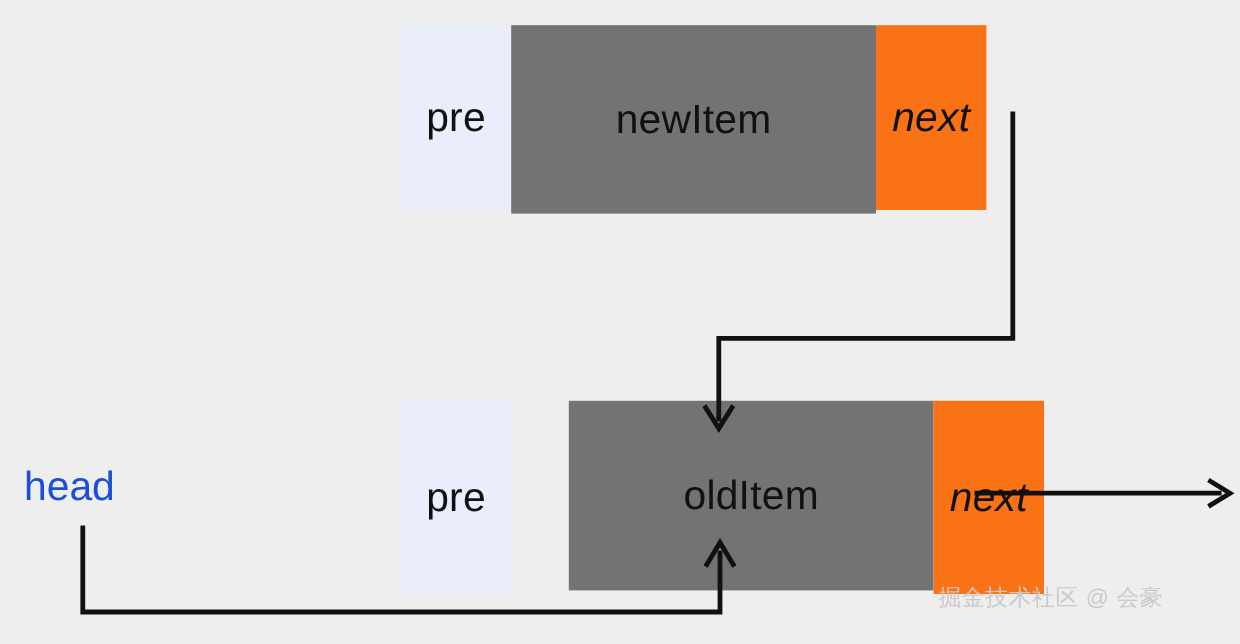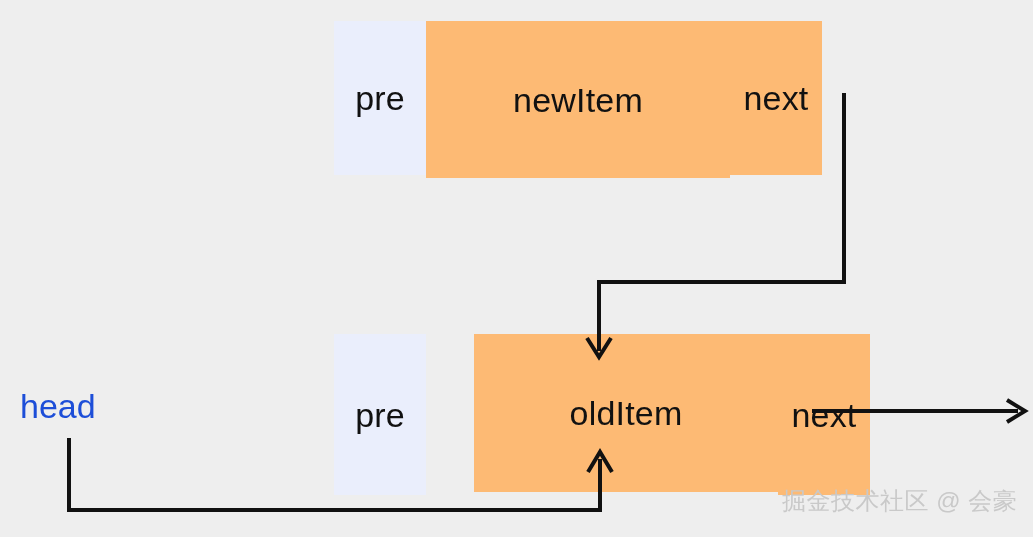--- a/index.html
+++ b/index.html
@@ -34,24 +34,25 @@
     justify-content: center;
     font-size: 34px;
     color: #111111;
     letter-spacing: 0.2px;
     line-height: 1;
   }
   .cell-pre {
     background: #eaeefc;
   }
   .cell-body {
-    background: #fdba74;
+    background: #737373;
   }
   .cell-next {
-    background: #fdba74;
+    background: #f97316;
+    font-style: italic;
   }
 
   
   #node-new {
     left: 334px;
     top: 21px;
     height: 157px;
   }
   #node-new .cell-pre   { width: 92px;  height: 154px; }
   #node-new .cell-body  { width: 304px; height: 157px; }
@@ -75,21 +76,21 @@
     font-size: 34px;
     color: #1d4ed8;
     line-height: 1;
   }
 
   
   #watermark {
     position: absolute;
     left: 782px;
     top: 489px;
-    font-size: 24px;
+    font-size: 19px;
     color: #c9c9c9;
     line-height: 1;
     letter-spacing: 0.5px;
     white-space: nowrap;
   }
 
   
   .conn {
     fill: none;
     stroke: #111111;

